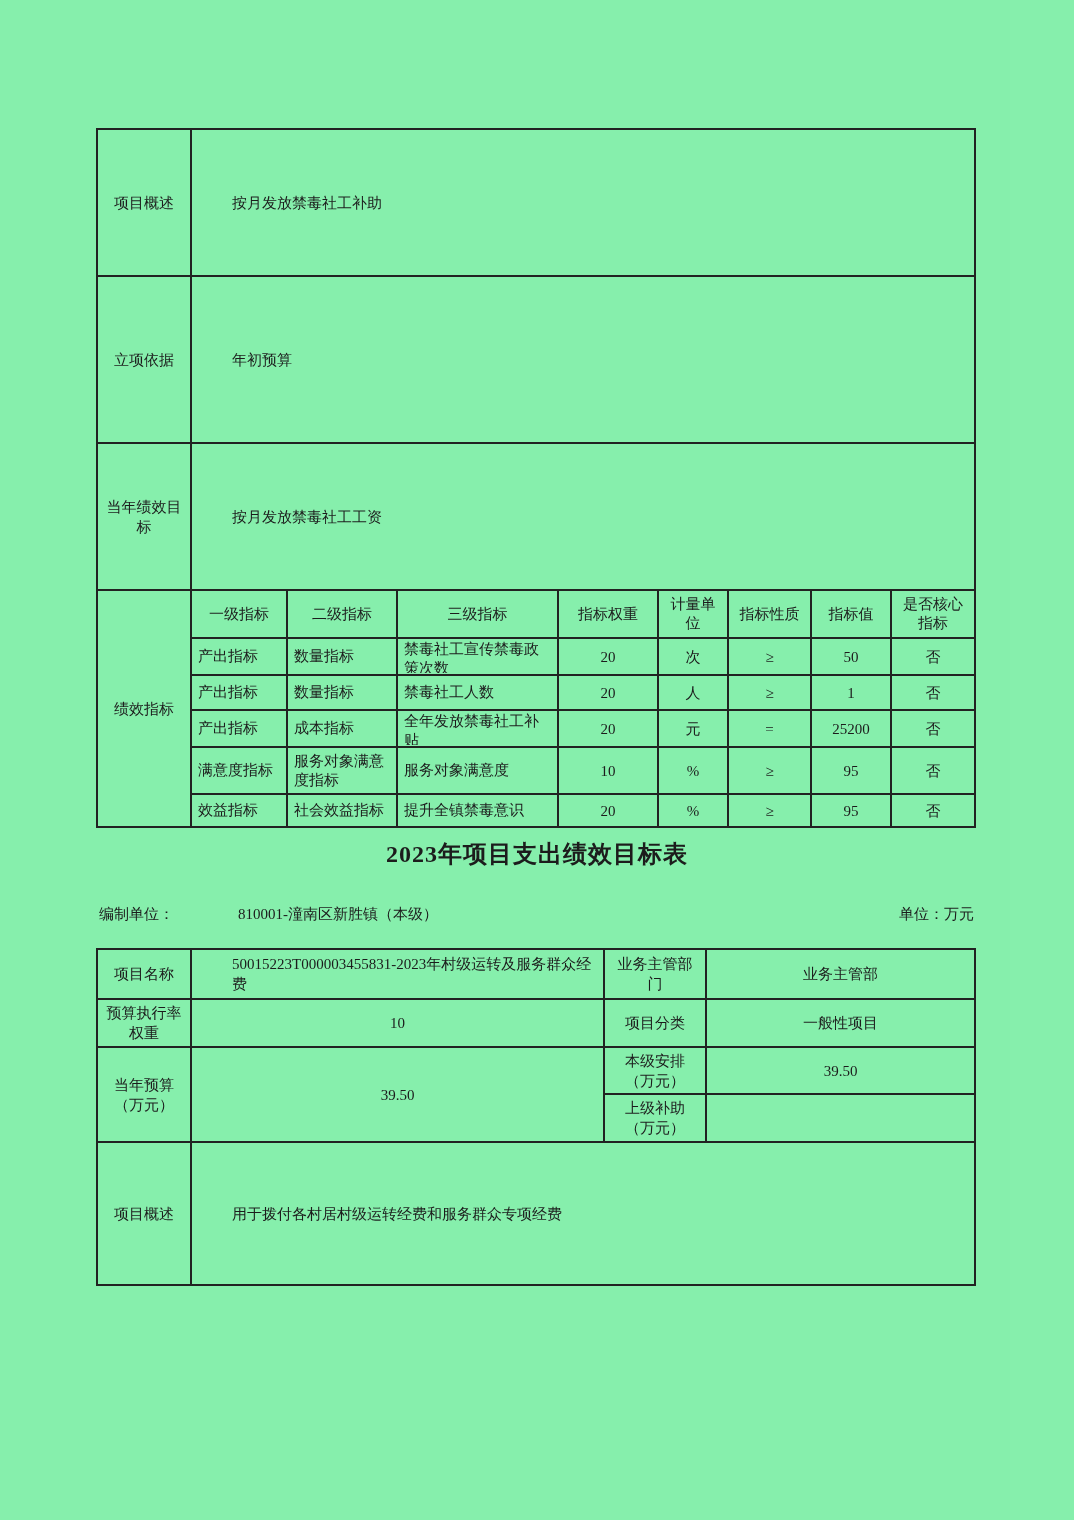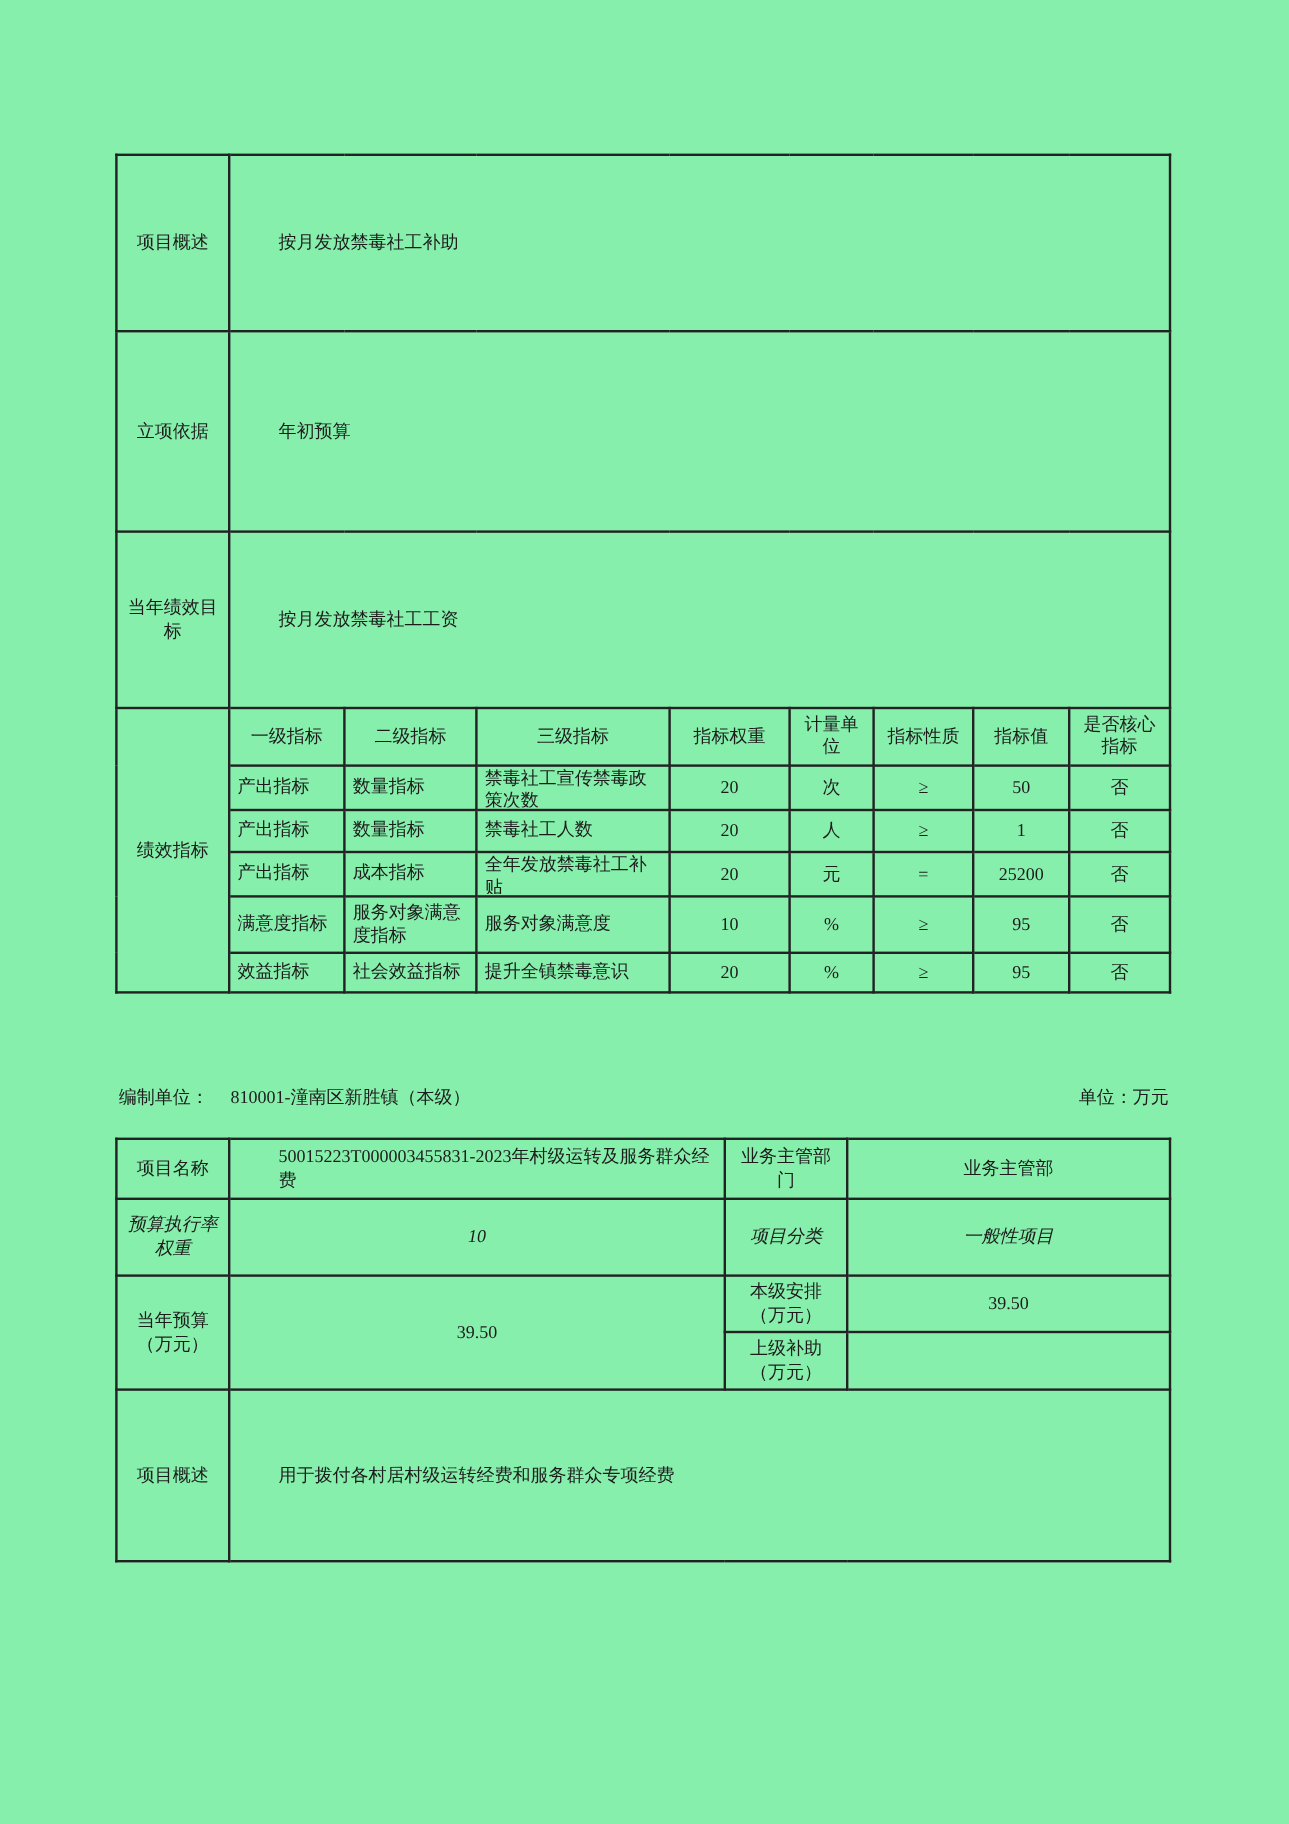--- a/index.html
+++ b/index.html
@@ -32,42 +32,42 @@
   .ctr { text-align: center; }
 
   .rh1 { height: 147px; }
   .rh2 { height: 167px; }
   .rh3 { height: 147px; }
   .rhh { height: 48px; }
   .rda { height: 35px; }
   .rdb { height: 47px; padding-left: 36px; }
   .rdc { height: 33px; }
   .t2r1 { height: 50px; }
-  .t2r2 { height: 64px; font-style: italic; }
+  .t2r2 { height: 48px; }
   .t2r3 { height: 47px; }
   .t2r4 { height: 48px; }
   .t2r5 { height: 143px; }
 
   .hdr { text-align: center; white-space: pre-line; line-height: 19px; }
   .ind-l { text-align: left; line-height: 19px; }
   .vtop { vertical-align: top; }
   .clip { height: 33px; overflow: hidden; line-height: 19px; }
 
   .doc-title {
     position: absolute; left: 0; right: 0; top: 838px;
     text-align: center;
     font-size: 24px; font-weight: bold;
     letter-spacing: 1px;
   }
   .meta-line {
     position: absolute; left: 99px; right: 100px; top: 905px;
     display: flex; justify-content: space-between; align-items: baseline;
     font-size: 15px;
   }
-  .meta-left { display: flex; align-items: flex-end; }
+  .meta-left { display: flex; align-items: flex-end; gap: 46px; }
   .meta-left .meta-value { margin-left: 18px; }
 </style>
 </head>
 <body>
 
 <div class="page">
 
   <table class="t1">
     <colgroup>
       <col style="width:94px">
@@ -156,20 +156,21 @@
       <td class="ind-l">提升全镇禁毒意识</td>
       <td class="ctr">20</td>
       <td class="ctr">%</td>
       <td class="ctr">≥</td>
       <td class="ctr">95</td>
       <td class="ctr">否</td>
     </tr>
   </tbody>
     </table>
 
+  <div class="doc-title">2023年项目支出绩效目标表</div>
 
   <div class="meta-line">
     <div class="meta-left">
       <span>编制单位：</span>
       <span class="meta-value">810001-潼南区新胜镇（本级）</span>
     </div>
     <div>单位：万元</div>
   </div>
 
   <table class="t2">

